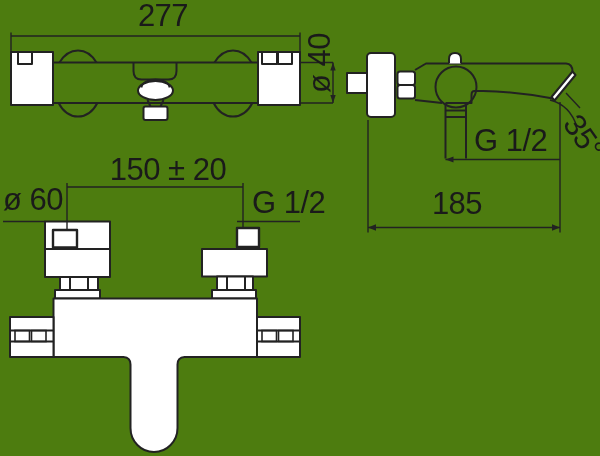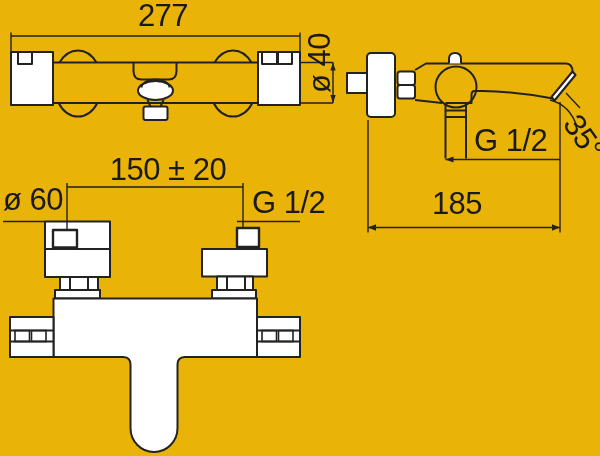--- a/index.html
+++ b/index.html
@@ -1,16 +1,16 @@
 <!DOCTYPE html>
 <html><head>
 <meta charset="utf-8">
 <style>
   html,body{margin:0;padding:0;background:#ffffff;}
-  .stage{position:relative;width:600px;height:456px;background:#eab308;overflow:hidden;}
+  .stage{position:relative;width:600px;height:456px;background:#4d7c0f;overflow:hidden;}
   svg{display:block;}
   .s2{stroke:#222;stroke-width:2;fill:none;stroke-linejoin:round;}
   .s2f{stroke:#222;stroke-width:2;fill:#fff;stroke-linejoin:round;}
   .s24f{stroke:#222;stroke-width:2.4;fill:#fff;stroke-linejoin:round;}
   .s15{stroke:#222;stroke-width:1.6;fill:none;}
   .dim{stroke:#222;stroke-width:1.4;fill:none;}
   .arw{fill:#222;stroke:none;}
   text.t{font-family:"Liberation Sans",sans-serif;font-size:31px;fill:#1a1a1a;letter-spacing:-0.5px;}
 </style>
 </head>

